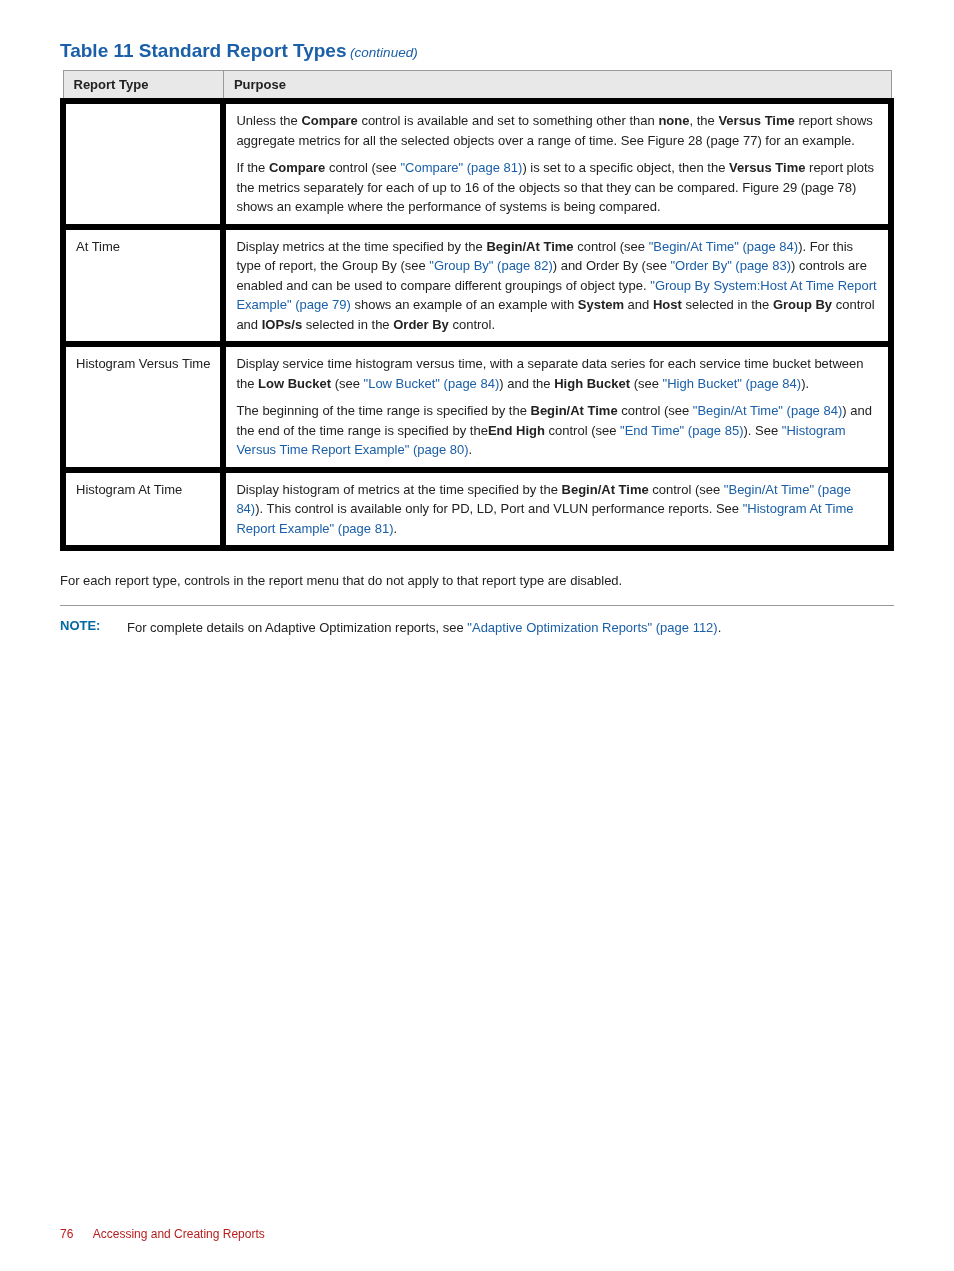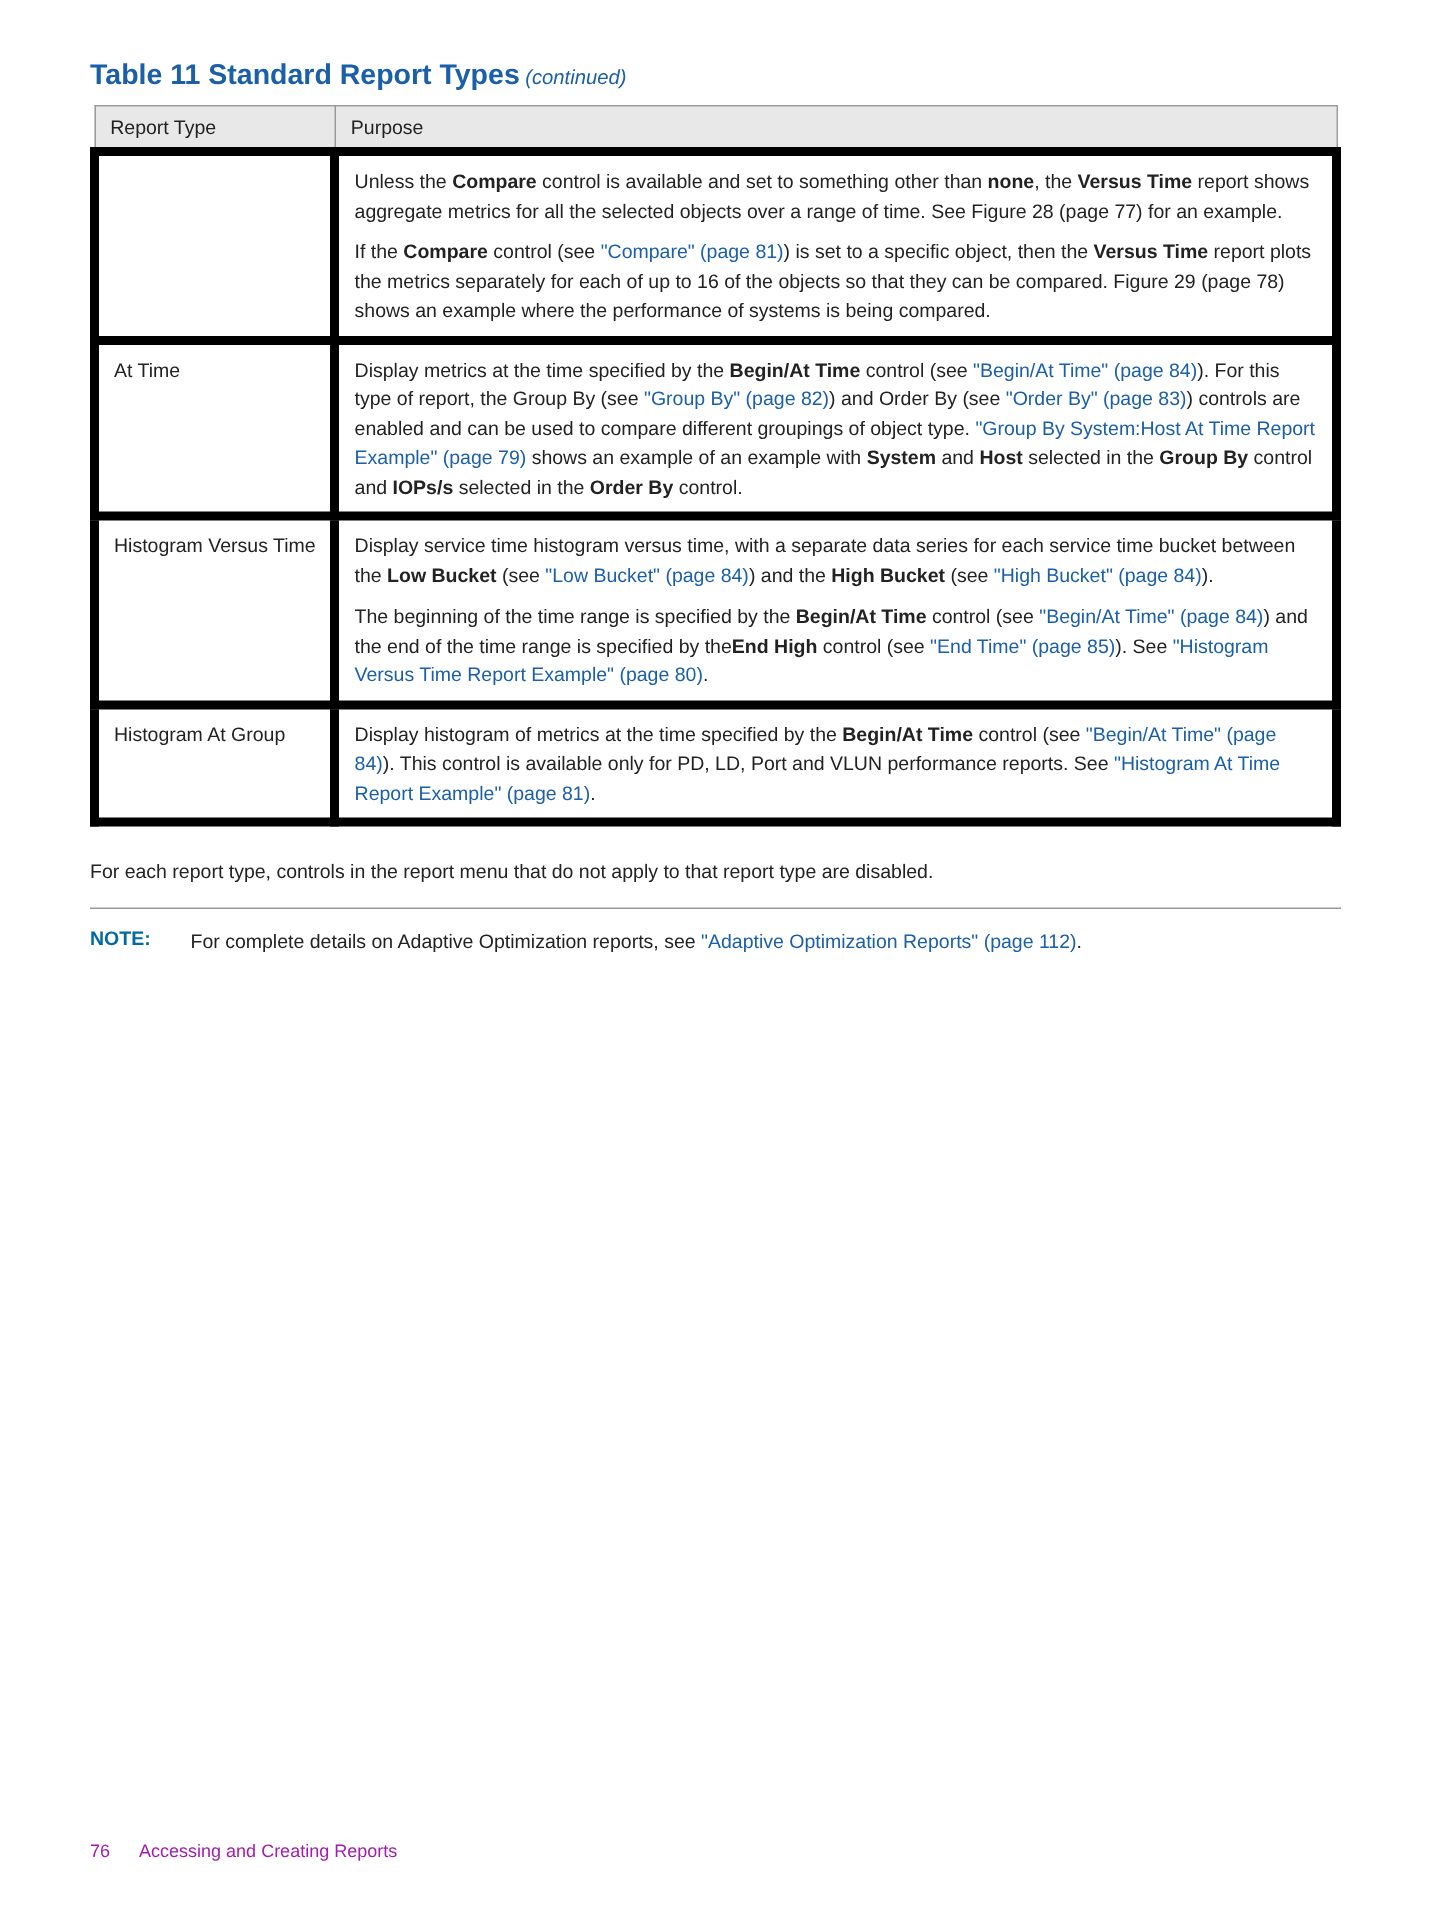--- a/index.html
+++ b/index.html
@@ -40,21 +40,21 @@
       border-collapse: collapse;
       border: 1px solid #999;
       margin-bottom: 20px;
     }
 
     thead tr th {
       background: #e8e8e8;
       border: 1px solid #999;
       padding: 6px 10px;
       text-align: left;
-      font-weight: normal;
+      font-weight: bold;
       font-size: 13px;
     }
 
     tbody tr td {
       border: 6px solid #000000;
       padding: 7px 10px;
       vertical-align: top;
       font-size: 13px;
       line-height: 1.5;
     }
@@ -99,21 +99,21 @@
     .note-text {
       font-size: 13px;
       line-height: 1.5;
     }
 
     .footer {
       position: fixed;
       bottom: 30px;
       left: 60px;
       font-size: 12px;
-      color: #a21caf;
+      color: #b91c1c;
     }
 
     .paragraph-text {
       font-size: 13px;
       line-height: 1.5;
       margin-bottom: 14px;
     }
 
     b, strong {
       font-weight: bold;
@@ -166,21 +166,21 @@
           <p>
             Display service time histogram versus time, with a separate data series for each service time bucket between the <b>Low Bucket</b> (see <span class="link">"Low Bucket" (page 84)</span>) and the <b>High Bucket</b> (see <span class="link">"High Bucket" (page 84)</span>).
           </p>
           <p>
             The beginning of the time range is specified by the <b>Begin/At Time</b> control (see <span class="link">"Begin/At Time" (page 84)</span>) and the end of the time range is specified by the<b>End High</b> control (see <span class="link">"End Time" (page 85)</span>). See <span class="link">"Histogram Versus Time Report Example" (page 80)</span>.
           </p>
         </td>
       </tr>
 
       <tr>
-        <td class="report-type">Histogram At Group</td>
+        <td class="report-type">Histogram At Time</td>
         <td class="purpose">
           <p>
             Display histogram of metrics at the time specified by the <b>Begin/At Time</b> control (see <span class="link">"Begin/At Time" (page 84)</span>). This control is available only for PD, LD, Port and VLUN performance reports. See <span class="link">"Histogram At Time Report Example" (page 81)</span>.
           </p>
         </td>
       </tr>
     </tbody>
   </table>
 
   <p class="paragraph-text">For each report type, controls in the report menu that do not apply to that report type are disabled.</p>

